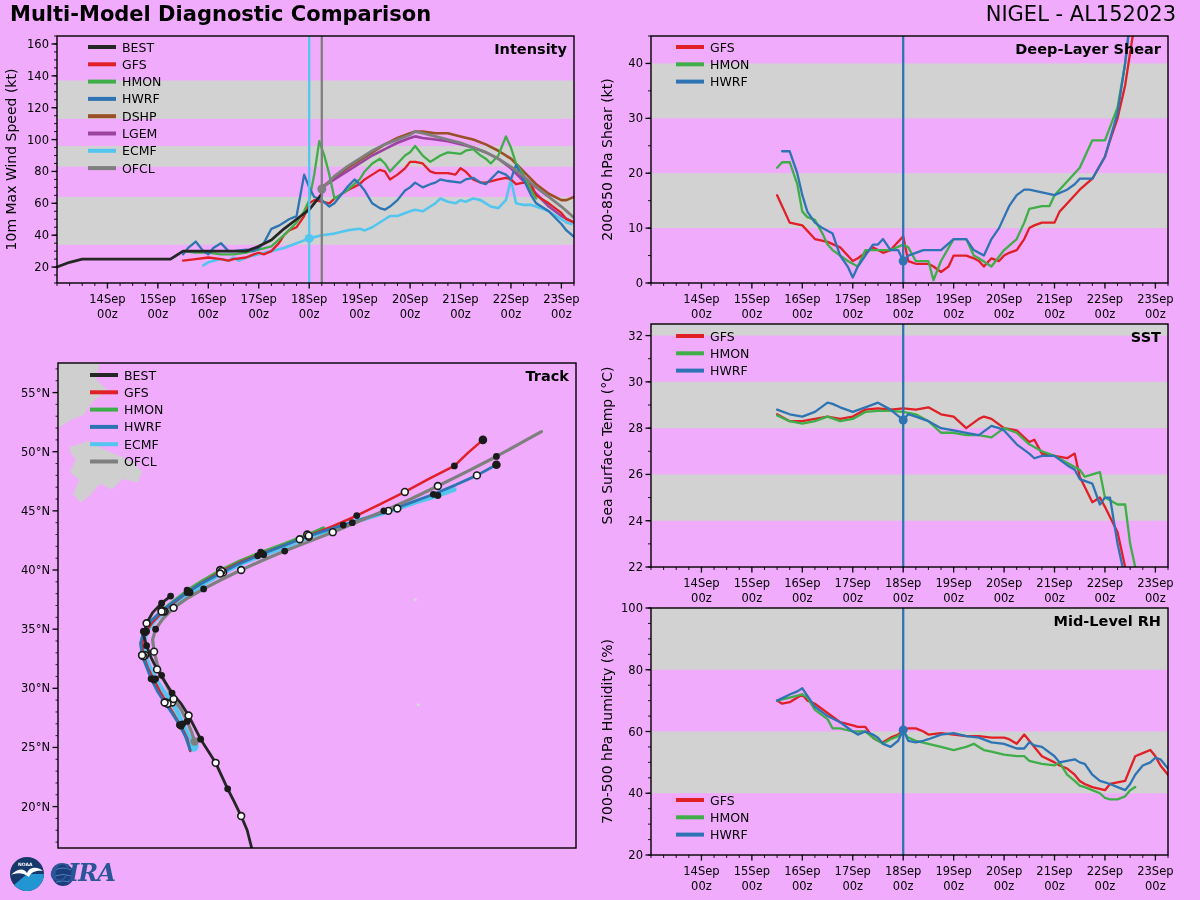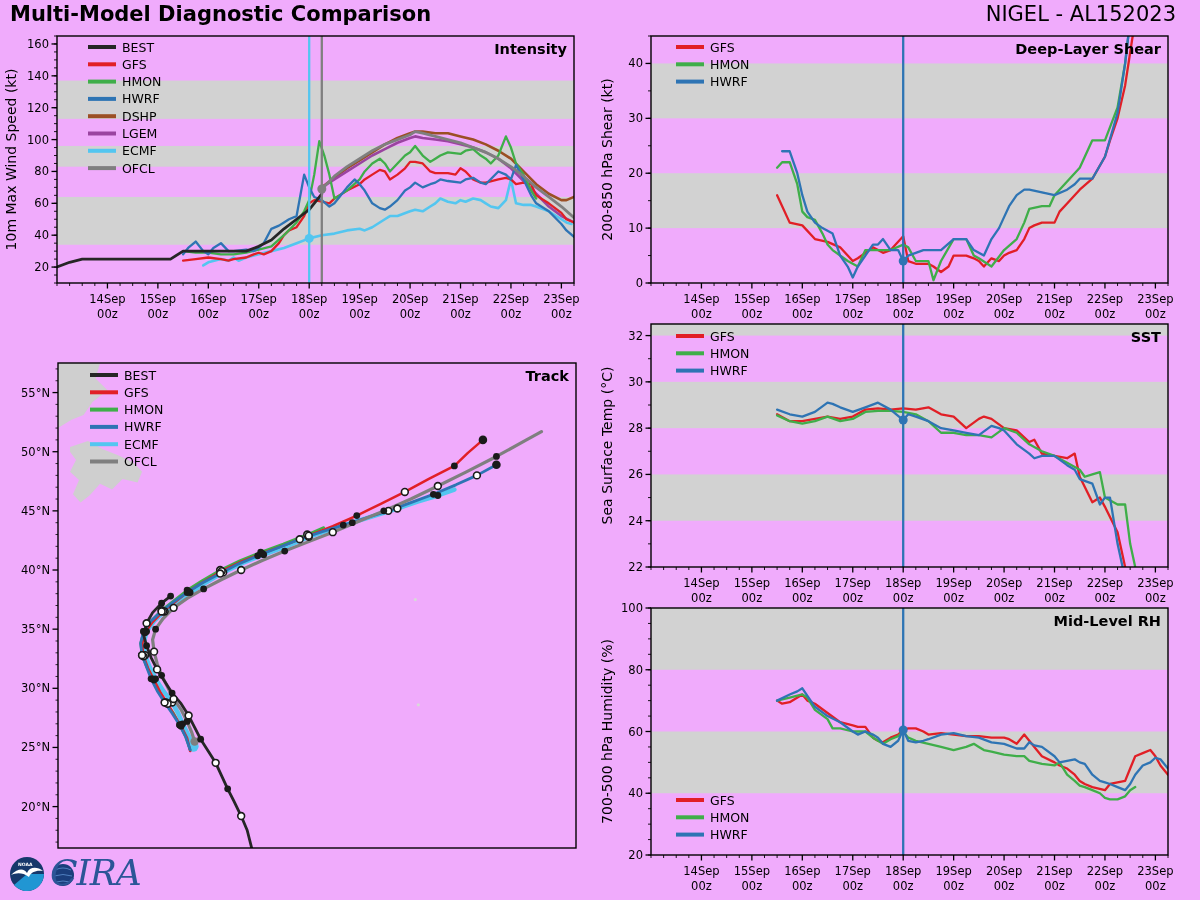--- a/index.html
+++ b/index.html
@@ -2,21 +2,21 @@
 <html><head>
 <meta charset="utf-8">
 <style>
   html,body{margin:0;padding:0;background:#fff;}
   .page{position:relative;width:1200px;height:900px;background:#f0abfc;overflow:hidden;
         font-family:"DejaVu Sans","Liberation Sans",sans-serif;}
   .hdr-left{position:absolute;left:10px;top:2px;font-size:21px;font-weight:bold;color:#000;}
   .hdr-right{position:absolute;right:24px;top:2px;font-size:21px;font-weight:normal;color:#000;}
   #chart-canvas{position:absolute;left:0;top:0;}
   .logos{position:absolute;left:8px;top:853px;display:flex;align-items:center;gap:4px;}
-  .cira-text{font-size:36px;font-weight:normal;font-style:italic;color:#2b5597;letter-spacing:-1px;
+  .cira-text{font-size:24px;font-weight:bold;font-style:italic;color:#2b5597;letter-spacing:-1px;
              font-family:"DejaVu Serif","Liberation Serif",serif;line-height:40px;}
 </style>
 </head>
 <body>
 
 <div class="page">
   <div class="hdr-left">Multi-Model Diagnostic Comparison</div>
   <div class="hdr-right">NIGEL - AL152023</div>
 
   <svg id="chart-canvas" width="1200" height="900">

